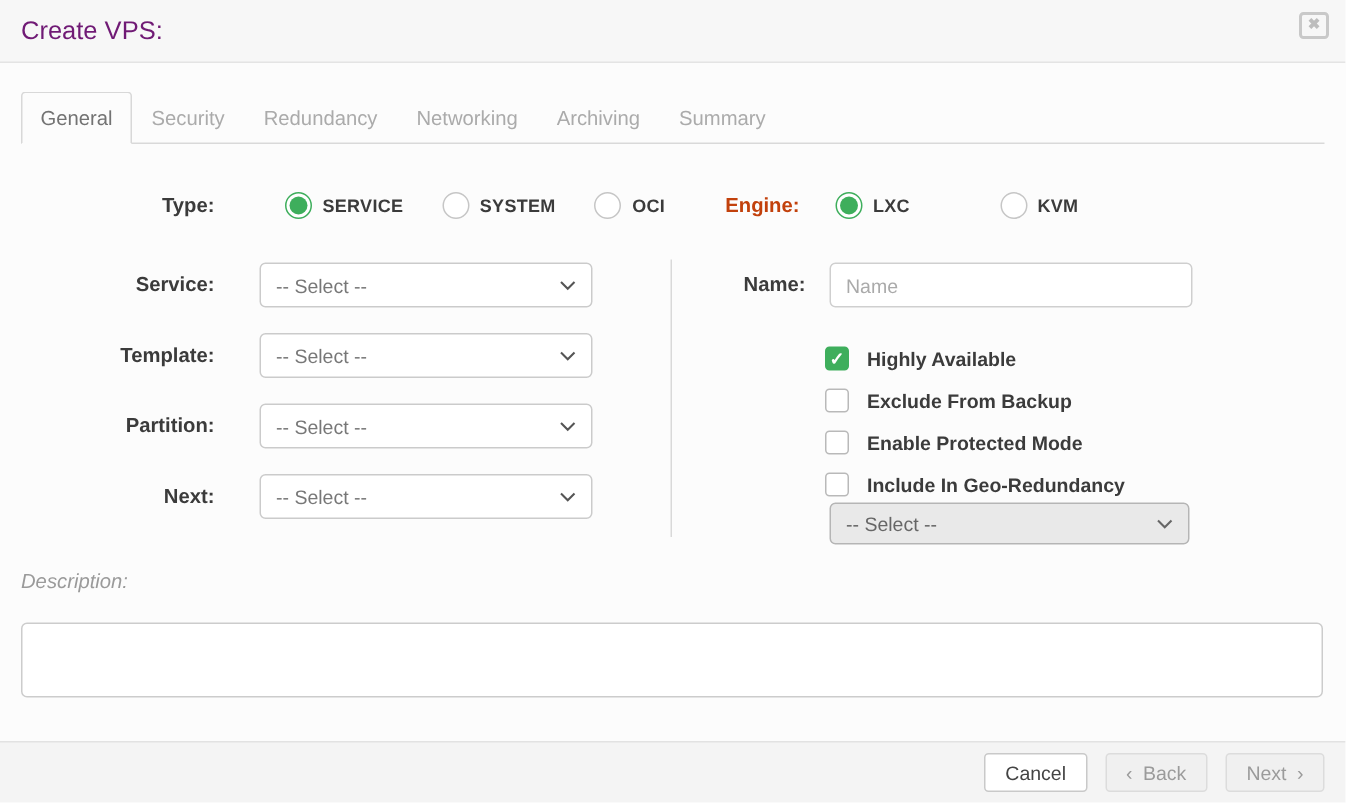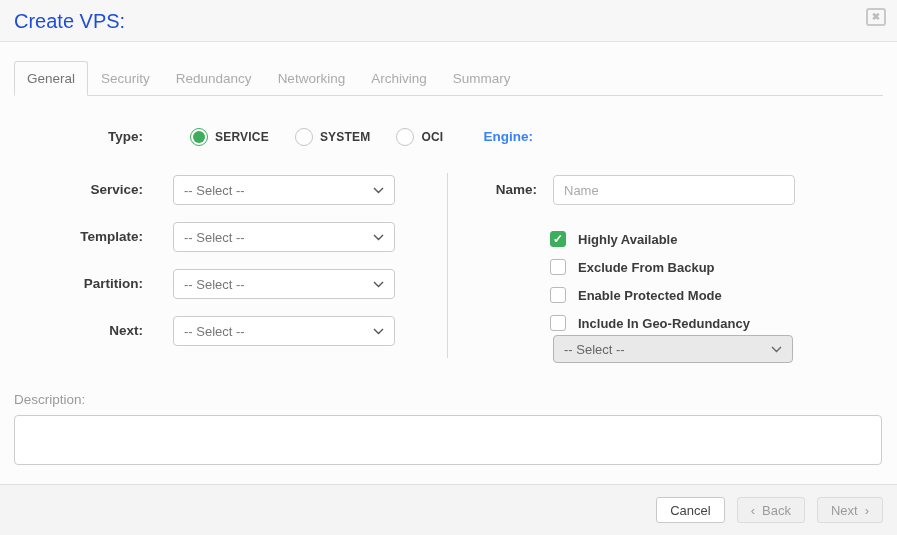--- a/index.html
+++ b/index.html
@@ -15,21 +15,21 @@
   .dialog { position: absolute; inset: 0; }
 
   
   .hdr {
     position: absolute; top: 0; left: 0; right: 0; height: 42px;
     background: #f7f7f7;
     border-bottom: 1px solid #e4e4e4;
   }
   .hdr-title {
     position: absolute; left: 14px; top: 0; line-height: 42px;
-    font-size: 20px; color: #1d4ed8;
+    font-size: 17px; color: #701a75;
   }
   .close-btn {
     position: absolute; right: 11px; top: 8px;
     width: 20px; height: 18px;
     border: 2px solid #c9c9c9; border-radius: 3px;
     background: transparent;
     display: flex; align-items: center; justify-content: center;
     cursor: pointer;
   }
   .close-btn .x { font-size: 10px; line-height: 1; color: #bdbdbd; font-weight: bold; }
@@ -61,21 +61,21 @@
     position: absolute; left: 0; width: 143px;
     text-align: right; font-size: 13.5px; font-weight: bold; color: #3b3b3b;
   }
 
   
   .type-row { position: absolute; top: 122px; left: 0; right: 0; height: 30px; }
   .type-row .field-label { line-height: 30px; }
   .radios { position: absolute; top: 0; height: 30px; display: flex; align-items: center; }
   .radios.type-radios { left: 178px; gap: 14px; }
   .engine-label { position: absolute; left: 447px; width: 86px; text-align: right;
-    font-size: 13.5px; font-weight: bold; color: #3b82f6; line-height: 30px; }
+    font-size: 13.5px; font-weight: bold; color: #c2410c; line-height: 30px; }
   .radios.engine-radios { left: 545px; gap: 48px; }
   .radio-item { display: flex; align-items: center; gap: 7px; cursor: pointer; padding-left: 12px; }
   .radio {
     width: 18px; height: 18px; border-radius: 50%;
     border: 1px solid #c6c6c6; background: #fff; position: relative; flex: 0 0 18px;
   }
   .radio .dot { display: none; }
   .radio-item.selected .radio { border-color: #3eae5c; }
   .radio-item.selected .radio .dot {
     display: block; position: absolute; inset: 2px;
@@ -124,31 +124,31 @@
 
   .geo-sel {
     position: absolute; left: 553px; top: 335px; width: 240px; height: 28px;
     border: 1px solid #b5b5b5; border-radius: 4px; background: #e9e9e9;
     display: flex; align-items: center; padding: 0 10px;
     font-size: 13px; color: #666; cursor: default;
   }
   .geo-sel .chev { margin-left: auto; }
 
   
-  .desc-label { position: absolute; left: 14px; top: 392px; font-size: 13.5px; color: #9a9a9a; }
+  .desc-label { position: absolute; left: 14px; top: 380px; font-size: 13.5px; color: #9a9a9a; font-style: italic; }
   .desc-area {
     position: absolute; left: 14px; top: 415px; width: 868px; height: 50px;
     border: 1px solid #ccc; border-radius: 4px; background: #fff;
     resize: none; outline: none; padding: 6px 10px;
     font-family: "Liberation Sans", sans-serif; font-size: 13px; color: #444;
   }
 
   
   .footer {
-    position: absolute; left: 0; right: 0; bottom: 0; height: 51px;
+    position: absolute; left: 0; right: 0; bottom: 0; height: 41px;
     background: #f4f4f4; border-top: 1px solid #e2e2e2;
     display: flex; align-items: center; justify-content: flex-end;
     padding-right: 14px; gap: 12px;
   }
   .btn {
     height: 26px; padding: 0 13px; border-radius: 3px;
     font-family: "Liberation Sans", sans-serif; font-size: 13px;
     display: inline-flex; align-items: center; gap: 7px; cursor: pointer;
   }
   .btn-cancel { background: #fff; border: 1px solid #c9c9c9; color: #444; }
@@ -200,20 +200,32 @@
         <label class="radio-item">
     <span class="radio"></span>
     <span class="radio-label">SYSTEM</span>
   </label>
         <label class="radio-item">
     <span class="radio"></span>
     <span class="radio-label">OCI</span>
   </label>
       </div>
     <div class="engine-label">Engine:</div>
+    <div class="radios engine-radios">
+        <label class="radio-item selected">
+    <span class="radio">
+            <span class="dot"></span>
+          </span>
+    <span class="radio-label">LXC</span>
+  </label>
+        <label class="radio-item">
+    <span class="radio"></span>
+    <span class="radio-label">KVM</span>
+  </label>
+      </div>
   </div>
 
   <div class="left-selects">
       <div class="select-row">
     <div class="field-label">Service:</div>
     <div class="sel">
       <span>-- Select --</span>
       <svg class="chev" width="11" height="7" viewBox="0 0 11 7">
         <path d="M1 1l4.5 4.5L10 1" stroke="#555" stroke-width="1.4" fill="none"></path>
       </svg>

